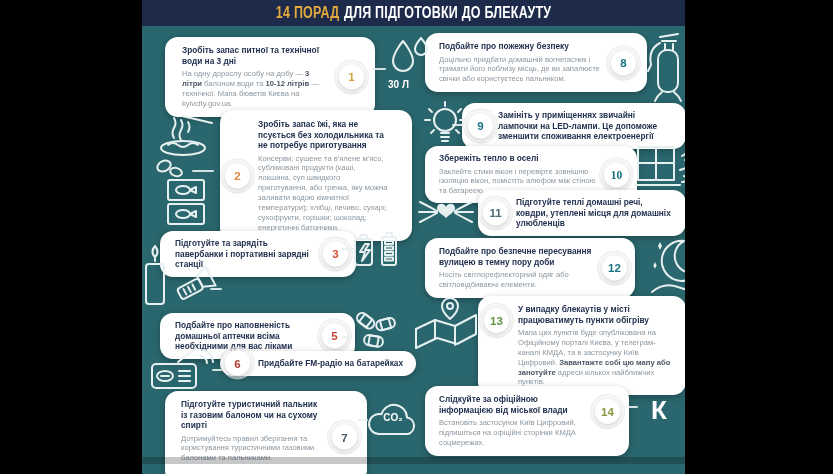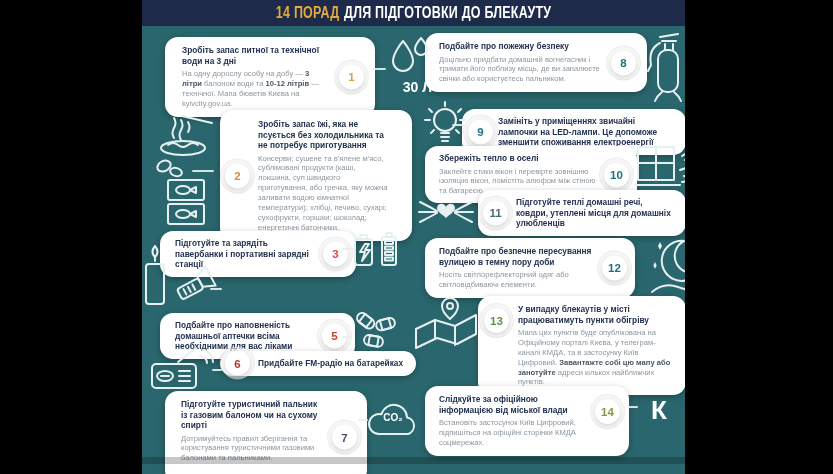--- a/index.html
+++ b/index.html
@@ -33,36 +33,36 @@
 
   
   #c1 {left:23px;top:37px;width:210px;padding:8px 44px 8px 17px;}  #c1 .num{right:11px;}
   #c2 {left:78px;top:110px;width:192px;padding:9px 24px 9px 38px;} #c2 .num{left:5px;}
   #c3 {left:18px;top:231px;width:196px;padding:7px 40px 7px 15px;} #c3 .num{right:8px;}
   #c4 {left:78px;top:268px;width:196px;padding:7px 12px 7px 38px;} #c4 .num{left:5px;}
   #c5 {left:18px;top:313px;width:195px;padding:7px 40px 7px 15px;} #c5 .num{right:8px;}
   #c6 {left:78px;top:351px;width:196px;padding:7px 12px 7px 38px;} #c6 .num{left:5px;}
   #c7 {left:23px;top:391px;width:202px;padding:8px 42px 20px 16px;} #c7 .num{right:10px;}
   #c8 {left:283px;top:33px;width:222px;padding:8px 44px 8px 14px;} #c8 .num{right:11px;}
-  #c9 {left:320px;top:109px;width:224px;padding:7px 10px 7px 36px;}#c9 .num{left:6px;}
+  #c9 {left:320px;top:103px;width:224px;padding:7px 10px 7px 36px;}#c9 .num{left:6px;}
   #c10{left:283px;top:146px;width:212px;padding:7px 40px 7px 14px;}#c10 .num{right:8px;}
   #c11{left:336px;top:190px;width:208px;padding:7px 10px 7px 38px;}#c11 .num{left:5px;}
   #c12{left:283px;top:238px;width:210px;padding:8px 40px 8px 14px;}#c12 .num{right:8px;text-align:right;}
   #c13{left:336px;top:296px;width:208px;padding:8px 12px 8px 40px;}#c13 .num{left:6px;top:12px;}
   #c14{left:283px;top:386px;width:204px;padding:8px 42px 8px 14px;}#c14 .num{right:9px;top:13px;}
 
   
   .icon{position:absolute;}
   .icon svg{display:block;}
   .icon path,.icon rect,.icon circle,.icon ellipse,.icon line{
       stroke:#e7f0f0;stroke-width:2;fill:none;stroke-linecap:round;stroke-linejoin:round;}
   .icon .fill{fill:#e7f0f0;stroke:none;}
   .icon .nostroke{stroke:none;}
   #i-water {left:246px;top:36px;}
-  .water-label{color:#fff;font-weight:bold;font-size:14px;text-align:right;margin-top:3px;}
+  .water-label{color:#fff;font-weight:bold;font-size:10px;text-align:left;margin-top:3px;}
   #i-food  {left:10px;top:112px;}
   #i-batt  {left:210px;top:230px;}
   #i-candle{left:0px;top:244px;}
   #i-pills {left:208px;top:308px;}
   #i-radio {left:6px;top:342px;}
   #i-co2   {left:222px;top:396px;}
   .co2-label{position:absolute;left:0;top:16px;width:58px;text-align:center;
              color:#fff;font-weight:bold;font-size:10px;}
   #i-ext   {left:500px;top:28px;}
   #i-bulb  {left:280px;top:101px;}
@@ -140,21 +140,21 @@
   </div>
 
   <div class="card" id="c9">
     <div class="t">Замініть у приміщеннях звичайні лампочки на LED-лампи. Це допоможе зменшити споживання електроенергії</div>
     <div class="num vc" style="color: rgb(26, 115, 128);">9</div>
   </div>
 
   <div class="card" id="c10">
     <div class="t">Збережіть тепло в оселі</div>
     <div class="b"><span>Заклейте стики вікон і перевірте зовнішню ізоляцію вікон, помістіть алюфом між стіною та батареєю.</span></div>
-    <div class="num vc" style="color: rgb(26, 115, 128);">10</div>
+    <div class="num vc" style="color: rgb(26, 115, 128); font-family: Liberation Serif, serif;">10</div>
   </div>
 
   <div class="card" id="c11">
     <div class="t">Підготуйте теплі домашні речі, ковдри, утеплені місця для домашніх улюбленців</div>
     <div class="num vc" style="color: rgb(79, 107, 119);">11</div>
   </div>
 
   <div class="card" id="c12">
     <div class="t">Подбайте про безпечне пересування вулицею в темну пору доби</div>
     <div class="b"><span>Носіть світлорефлекторний одяг або світловідбиваючі елементи.</span></div>

